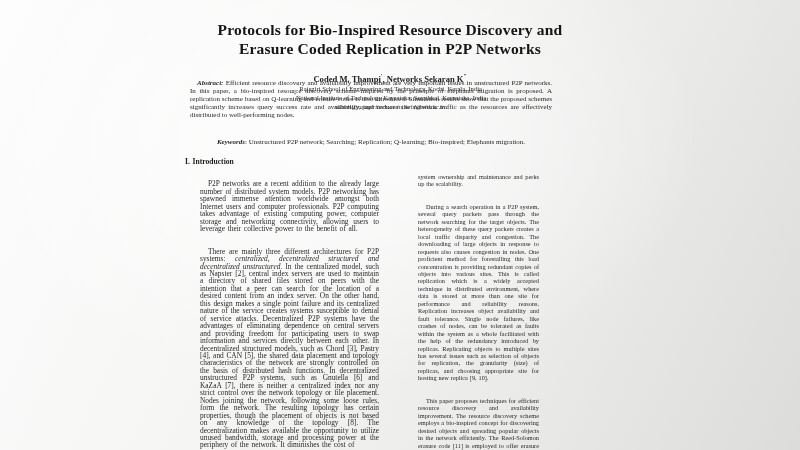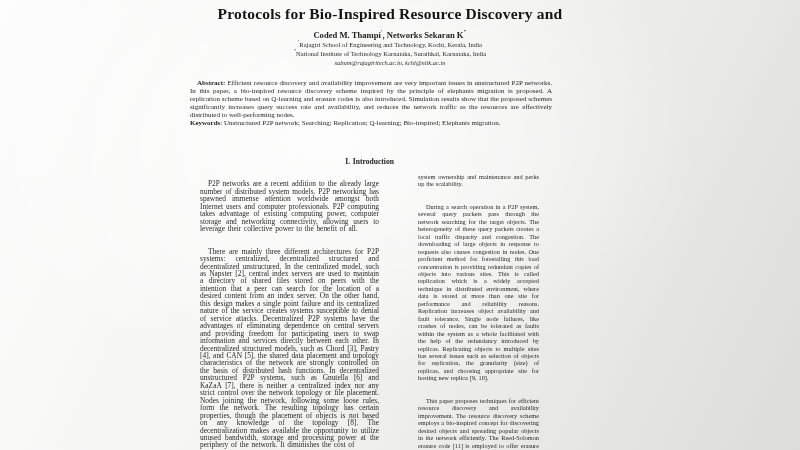--- a/index.html
+++ b/index.html
@@ -13,53 +13,53 @@
     color: #242424;
   }
   
   .screen::after {
     content: ""; position: absolute; inset: 0; pointer-events: none;
     background: radial-gradient(ellipse 620px 420px at 330px 140px, rgba(255,255,255,0.85) 0%, rgba(255,255,255,0) 60%);
   }
   .hdr { position: absolute; left: 170px; top: 5px; width: 440px; text-align: center; z-index: 2; }
   .title {
     font-size: 15.5px; line-height: 18.5px; font-weight: bold; color: #151515;
-    letter-spacing: 0.2px; margin: 0;
+    letter-spacing: 0.2px; margin: 16px;
   }
   .authors { margin-top: 6px; font-size: 8.6px; font-weight: bold; color: #1b1b1b; }
   .authors sup, .affil sup { font-size: 5.5px; vertical-align: super; line-height: 0; }
   .affil { font-size: 6.6px; line-height: 8.2px; color: #2a2a2a; margin-top: 1px; }
   .emails { font-size: 6.4px; font-style: italic; color: #2a2a2a; margin-top: 1px; }
 
   .abstract {
     position: absolute; left: 190px; top: 79px; width: 362px; z-index: 2;
     font-size: 7px; line-height: 8.1px; text-align: justify; color: #262626;
     text-indent: 7px;
   }
-  .abstract .lead, .kw .lead { font-weight: bold; }
+  .abstract .lead, .kw .lead { font-weight: bold; font-style: italic; }
   .kw {
-    position: absolute; left: 190px; top: 119px; width: 362px; z-index: 2;
-    font-size: 7px; line-height: 8.1px; color: #262626;
+    position: absolute; left: 190px; top: 138px; width: 362px; z-index: 2;
+    font-size: 7px; line-height: 8.1px; color: #262626; text-align: center;
   }
 
   .col { position: absolute; top: 158px; z-index: 2; text-align: justify; color: #282828; }
   .col-left  { left: 185px; width: 209px; font-size: 7.4px; line-height: 7.45px; word-spacing: 0.8px; }
   .col-right { left: 403px; width: 151px; font-size: 6.3px; line-height: 7.45px; word-spacing: 0.3px; }
-  .sec-head { text-align: right; font-weight: bold; font-size: 7.6px; margin: 0 0 6px 0; color: #1c1c1c; }
+  .sec-head { text-align: left; font-weight: bold; font-size: 7.6px; margin: 0 0 6px 0; color: #1c1c1c; }
   .col p { margin: 15px; text-indent: 8px; }
   .col p.noindent { text-indent: 0; }
-  .i { }
+  .i { font-style: italic; }
 </style>
 </head>
 <body>
 
 <div class="screen">
 
   <div class="hdr">
-    <h1 class="title"><span>Protocols for Bio-Inspired Resource Discovery and</span><br></h1>
+    <h1 class="title"><span>Protocols for Bio-Inspired Resource Discovery and</span><br><span>Erasure Coded Replication in P2P Networks</span></h1>
     <div class="authors"><span>Coded M. Thampi</span><sup>′</sup><span>, </span><span>Networks Sekaran K</span><sup>″</sup></div>
     <div class="affil"><sup>′</sup><span>Rajagiri School of Engineering and Technology, Kochi, Kerala, India</span></div>
     <div class="affil"><sup>″</sup><span>National Institute of Technology Karnataka, Surathkal, Karnataka, India</span></div>
     <div class="emails">sabum@rajagiritech.ac.in, kchl@nitk.ac.in</div>
   </div>
 
   <div class="abstract"><span class="lead">Abstract:</span><span> Efficient resource discovery and availability improvement are very important issues in unstructured P2P networks. In this paper, a bio-inspired resource discovery scheme inspired by the principle of elephants migration is proposed. A replication scheme based on Q-learning and erasure codes is also introduced. Simulation results show that the proposed schemes significantly increases query success rate and availability, and reduces the network traffic as the resources are effectively distributed to well-performing nodes.</span></div>
 
   <div class="kw"><span class="lead">Keywords</span><span>: Unstructured P2P network; Searching; Replication; Q-learning; Bio-inspired; Elephants migration.</span></div>
 

